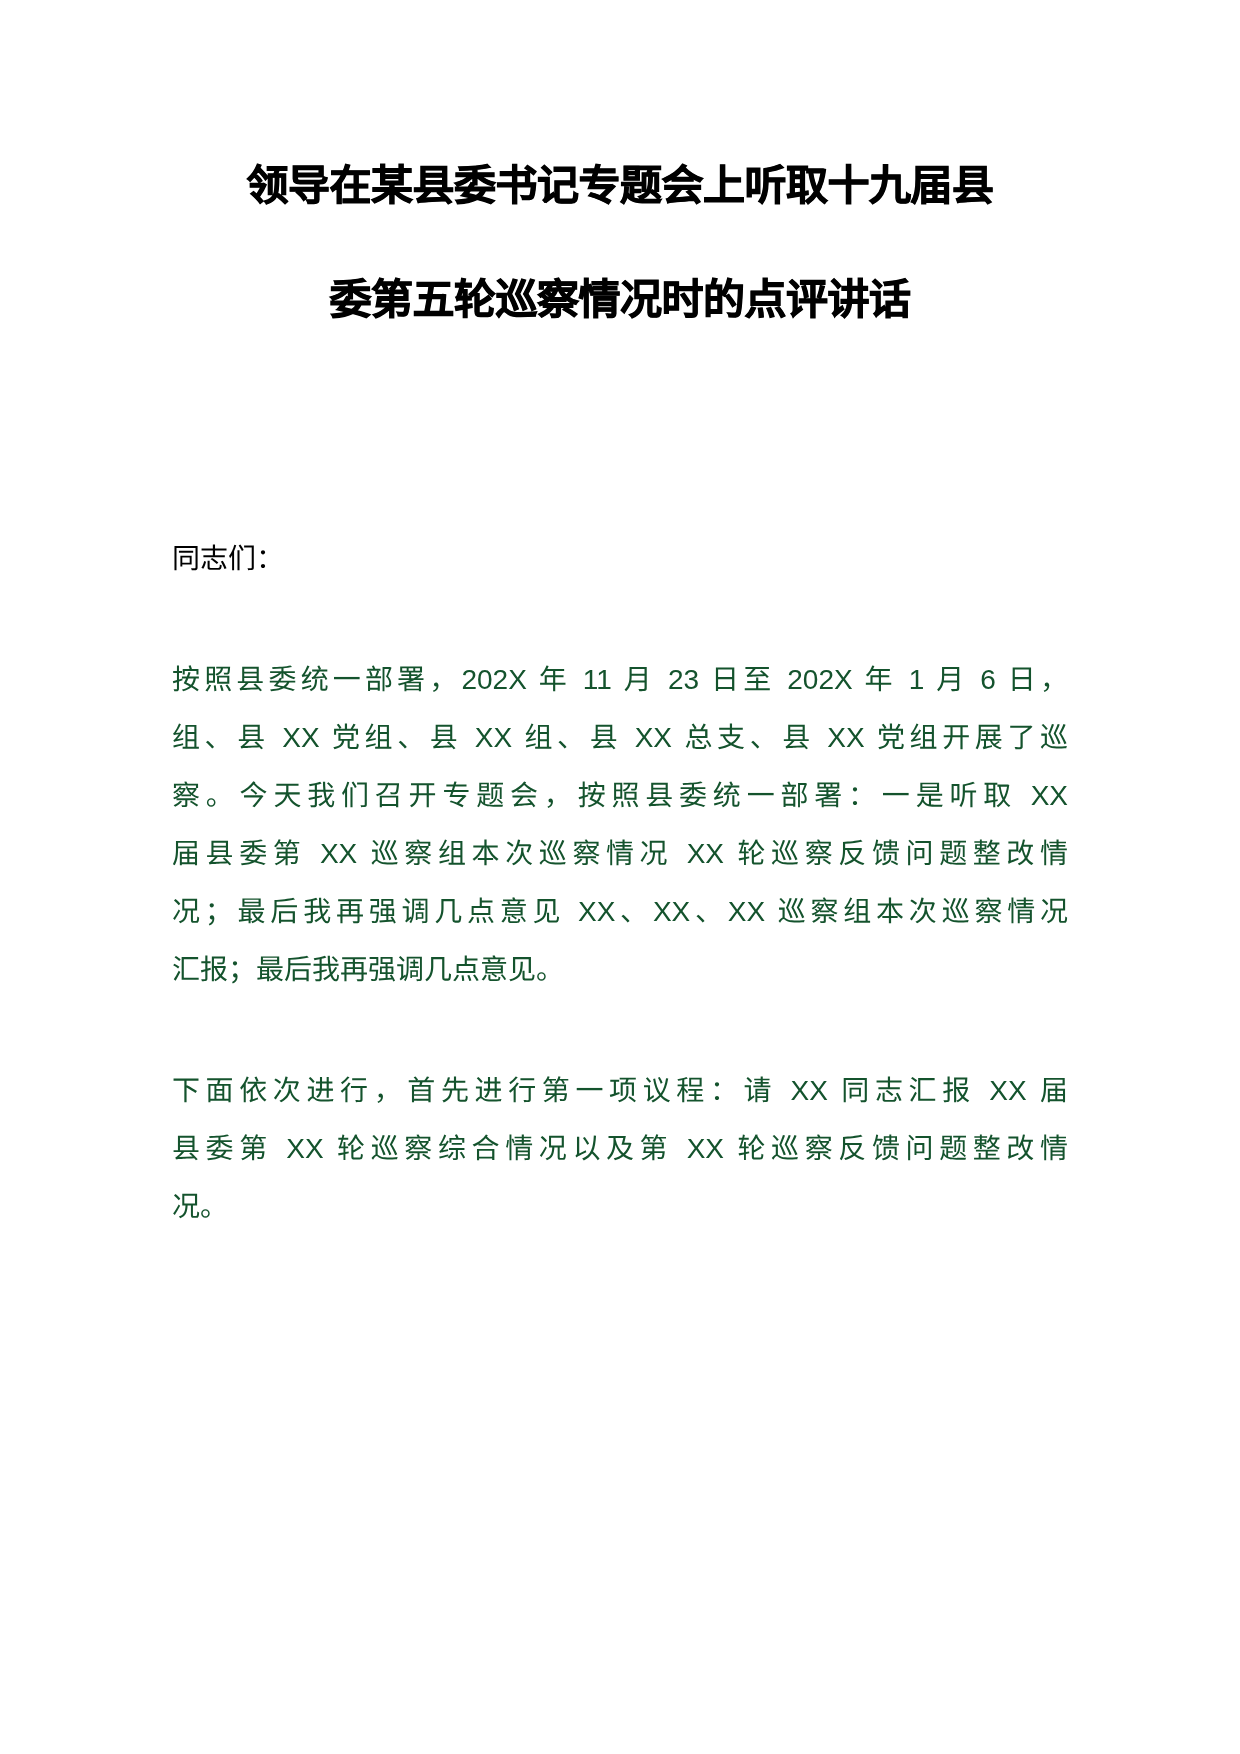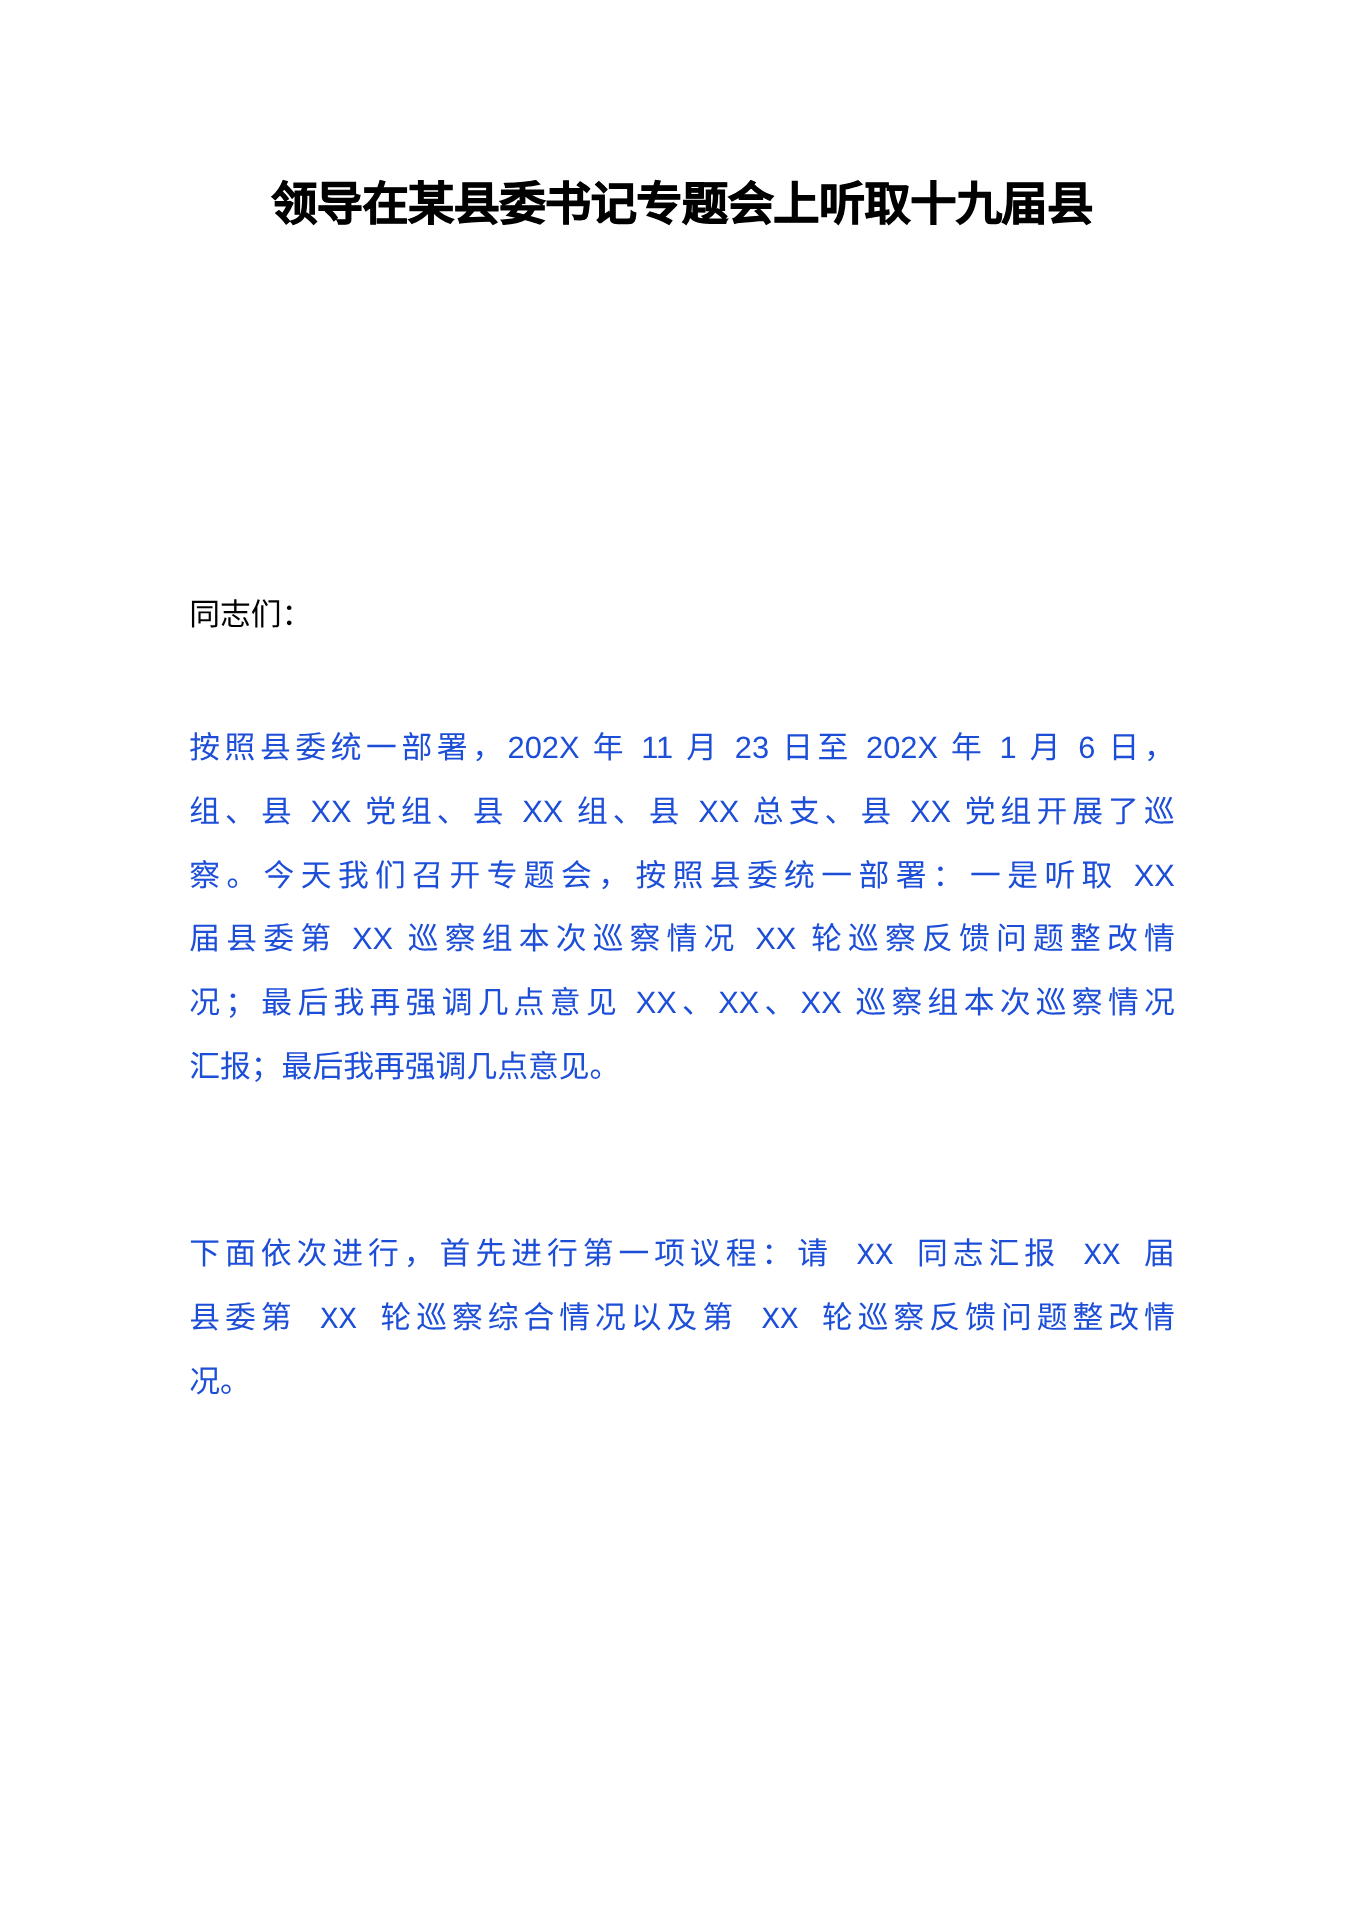--- a/index.html
+++ b/index.html
@@ -75,32 +75,32 @@
     white-space: nowrap;
     text-align: right;
   }
 
   .para {
     position: absolute;
     left: 4px;
     width: 896px;
     font-size: 28px;
     line-height: 58px;
-    color: #1d4ed8;
+    color: #14532d;
     text-align: justify;
     text-justify: inter-ideograph;
   }
 
   .para .ln {
     display: block;
     white-space: nowrap;
   }
 
   .para.p1 { top: 651px; }
-  .para.p2 { top: 1114px; font-family: Liberation Mono, monospace; }
+  .para.p2 { top: 1062px; }
 
   .ellipsis {
     position: absolute;
     top: 1346px;
     left: 4px;
     font-size: 28px;
     line-height: 1.0;
     letter-spacing: 1px;
     color: #000000;
   }
@@ -113,20 +113,21 @@
   }
 </style>
 </head>
 <body>
 
 <div class="page">
   <div class="content">
 
     <h1 class="doc-title">
       <span class="title-line l1">领导在某县委书记专题会上听取十九届县</span>
+      <span class="title-line l2">委第五轮巡察情况时的点评讲话</span>
     </h1>
 
     <div class="salutation">同志们：</div>
 
     <div class="para p1">
       <span class="ln j">按照县委统一部署，202X 年 11 月 23 日至 202X 年 1 月 6 日，</span>
       <span class="ln j">组、县 XX 党组、县 XX 组、县 XX 总支、县 XX 党组开展了巡</span>
       <span class="ln j">察。今天我们召开专题会，按照县委统一部署：一是听取 XX</span>
       <span class="ln j">届县委第 XX 巡察组本次巡察情况 XX 轮巡察反馈问题整改情</span>
       <span class="ln j">况；最后我再强调几点意见 XX、XX、XX 巡察组本次巡察情况</span>

